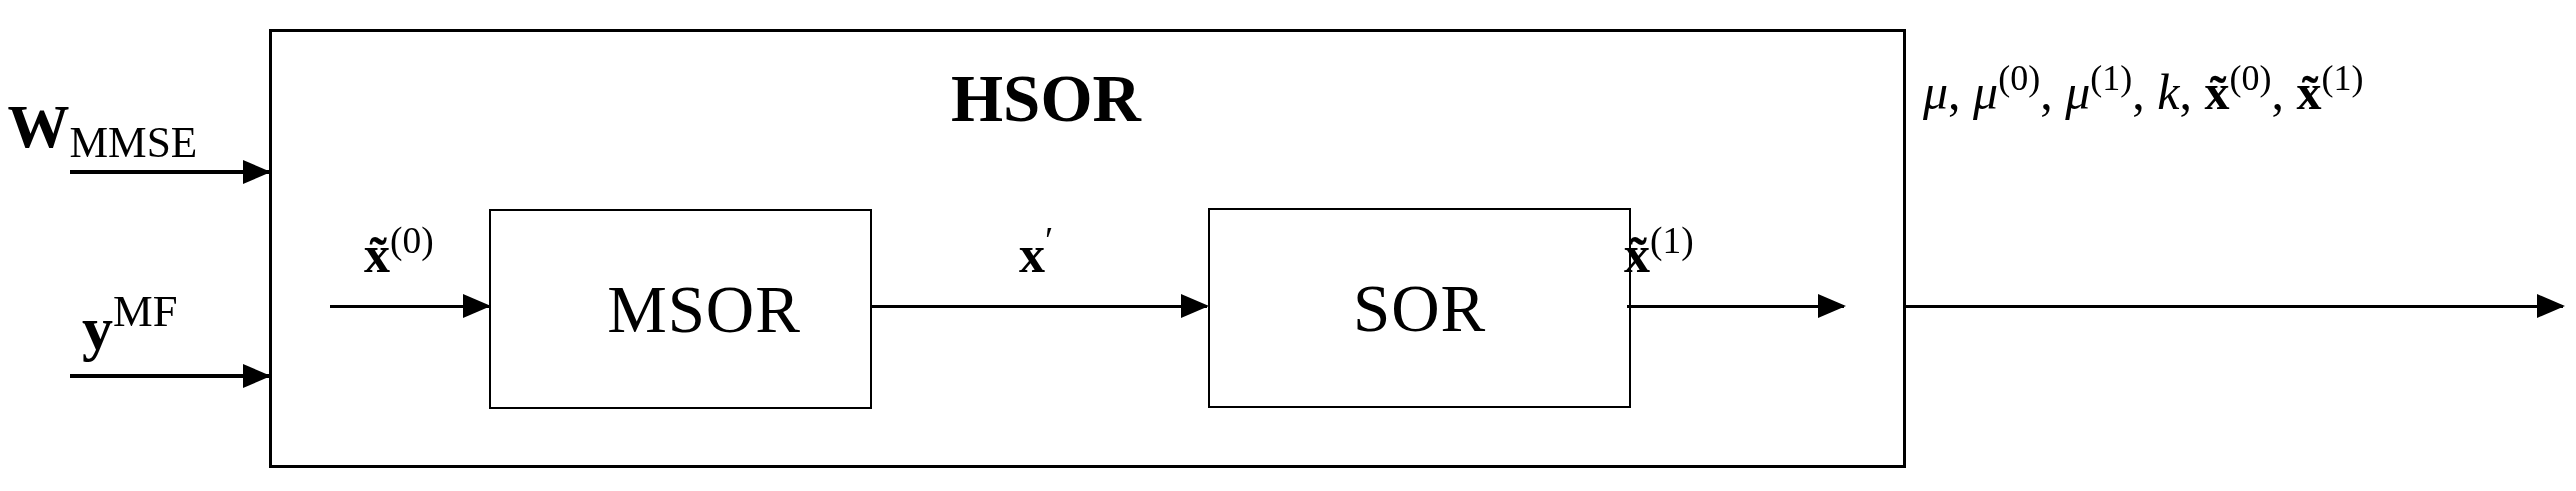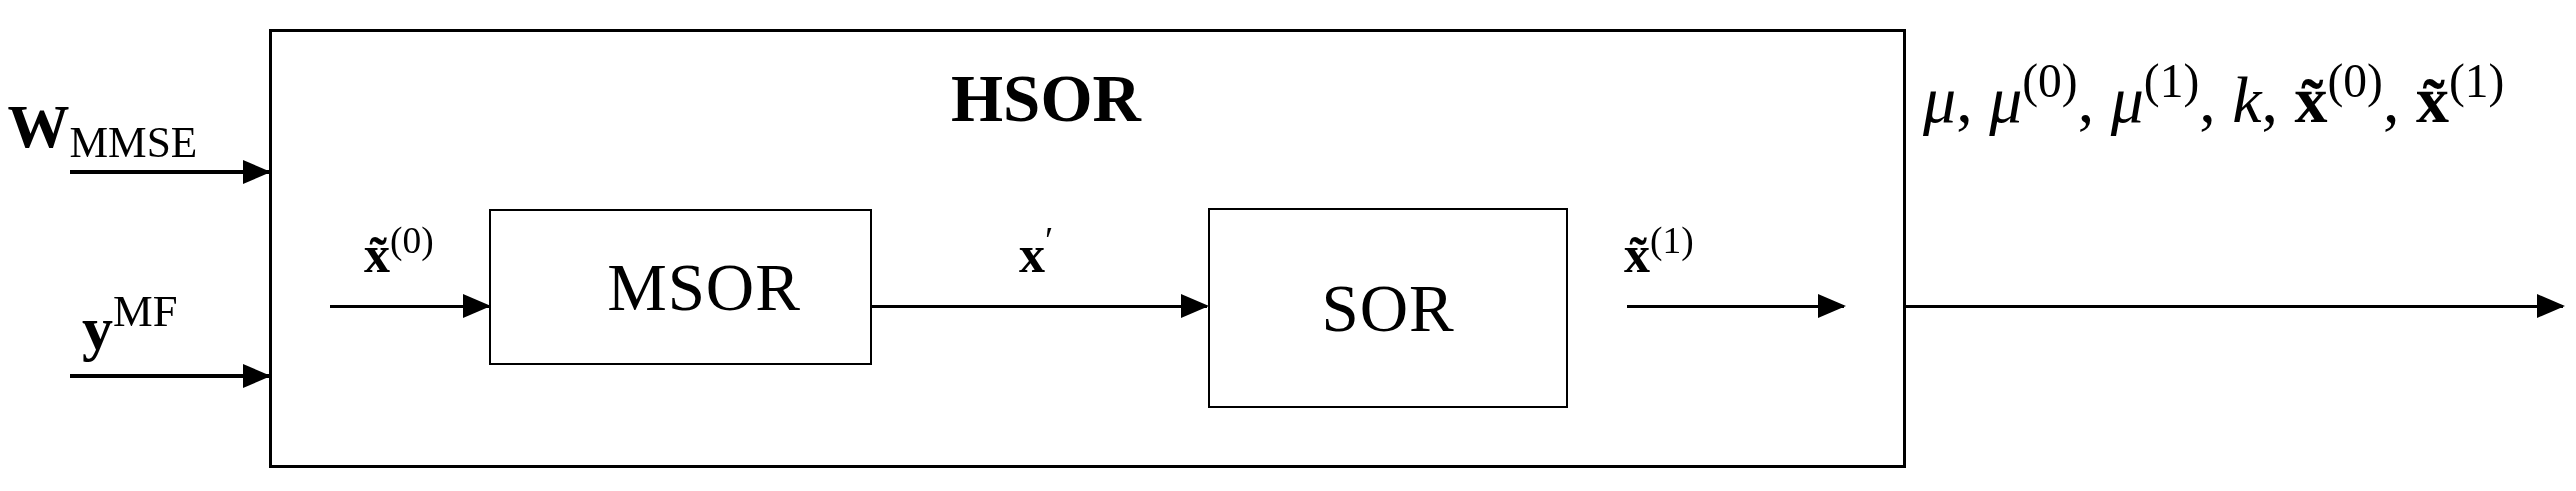--- a/index.html
+++ b/index.html
@@ -14,21 +14,21 @@
   .inner { border:2.8px solid var(--line); display:flex; align-items:center; justify-content:center; }
   .blabel { font-size:67px; line-height:1; letter-spacing:0.9px; }
   .title { font-weight:bold; font-size:67px; line-height:1; }
   .math { position:absolute; white-space:pre; line-height:1; }
   .math sup { font-size:72%; vertical-align:0.52em; line-height:0; font-weight:normal; font-style:normal; }
   .math sub { font-size:70%; vertical-align:-0.22em; line-height:0; font-weight:normal; font-style:normal; }
   .b  { font-weight:bold; font-style:normal; }
   .it { font-style:italic; }
   .lbl-in { font-size:62px; }
   .sig { font-size:52px; }
-  .out { font-size:66px; }
+  .out { font-size:50px; }
   .arrow { position:absolute; background:var(--line); }
   .h4 { height:3.7px; } .h3 { height:2.8px; }
   .tip {
     position:absolute; right:-1.9px; top:50%; transform:translateY(-50%);
     width:0; height:0;
     border-left:28px solid var(--line);
     border-top:12px solid transparent;
     border-bottom:12px solid transparent;
   }
 </style>
@@ -44,24 +44,24 @@
 
   <div class="math lbl-in" style="left:66px; top:297px;margin-left:16px;"><span class="b">y</span><sup class="it">MF</sup></div>
 
   <div class="arrow h4" style="left:70px; top:170px; width:199px;">
       <span class="tip"></span>
     </div>
   <div class="arrow h4" style="left:70px; top:374px; width:199px;">
       <span class="tip"></span>
     </div>
 
-  <div class="box inner" style="left:489px; top:209px; width:383px; height:156px;padding-left:47px;">
+  <div class="box inner" style="left:489px; top:209px; width:383px; height:200px;padding-left:47px;">
     <span class="blabel">MSOR</span>
   </div>
-  <div class="box inner" style="left:1208px; top:208px; width:360px; height:200px;">
+  <div class="box inner" style="left:1208px; top:208px; width:423px; height:200px;">
     <span class="blabel">SOR</span>
   </div>
 
   <div class="arrow h3" style="left:330px; top:305px; width:159px;">
       <span class="tip"></span>
     </div>
   <div class="arrow h3" style="left:872px; top:305px; width:335px;">
       <span class="tip"></span>
     </div>
   <div class="arrow h3" style="left:1627px; top:305px; width:217px;">

